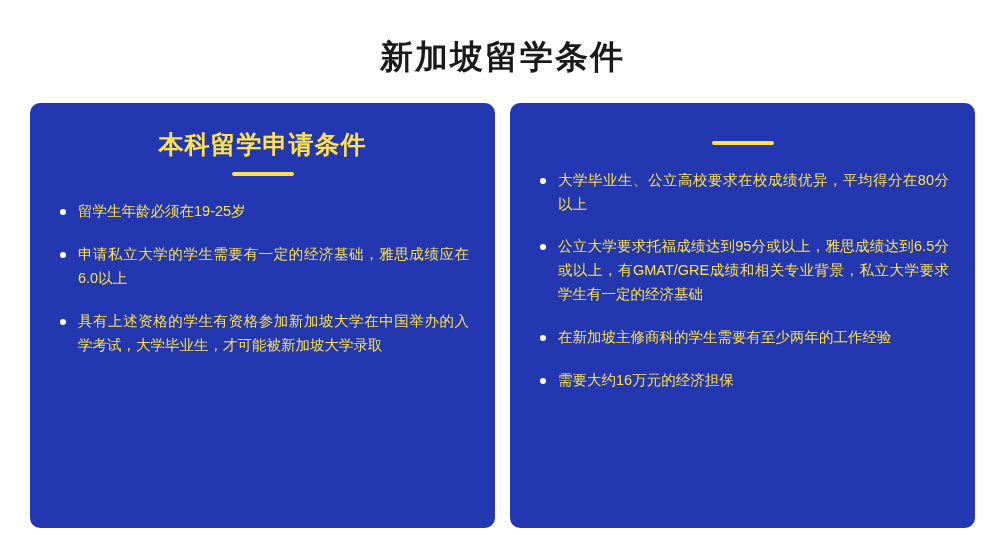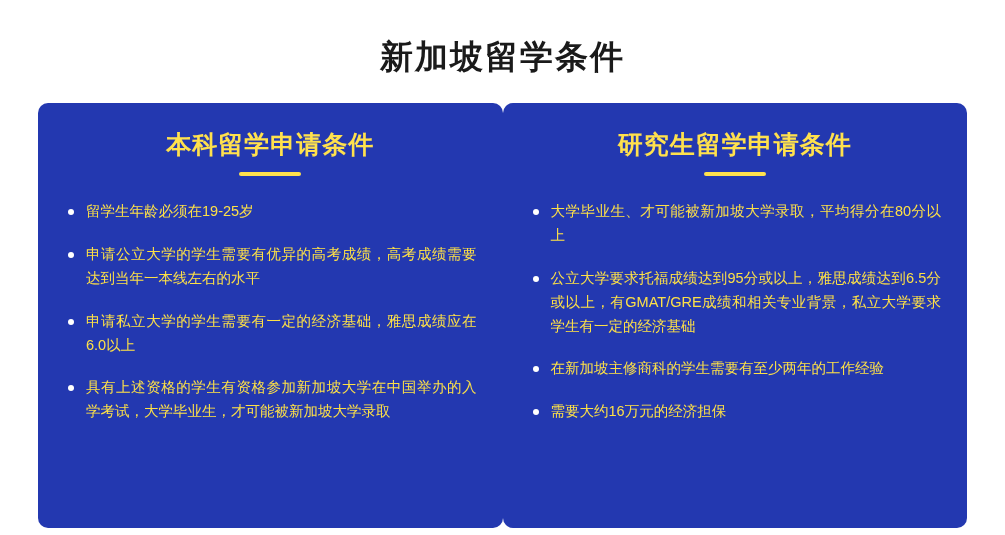--- a/index.html
+++ b/index.html
@@ -25,21 +25,21 @@
     font-size: 33px;
     font-weight: bold;
     color: #1a1a1a;
     letter-spacing: 2px;
     padding-top: 28px;
     line-height: 1.2;
   }
   .cards {
     display: flex;
     justify-content: space-between;
-    padding: 0 38px;
+    padding: 0 30px;
     margin-top: 26px;
     box-sizing: border-box;
   }
   .card {
     width: 465px;
     background: #2338b0;
     border-radius: 10px;
     box-sizing: border-box;
     padding: 26px 26px 30px 26px;
     min-height: 425px;
@@ -94,31 +94,29 @@
 
   <div class="page-title">新加坡留学条件</div>
 
   <div class="cards">
 
     <div class="card">
       <div class="card-title">本科留学申请条件</div>
       <div class="title-rule"></div>
       <ul class="bullets">
         <li>留学生年龄必须在19-25岁</li>
-        <li>申请公立大学的学生需要有优异的高考成绩，高考成绩需要达到当年一本线左右的水平</li>
         <li>申请私立大学的学生需要有一定的经济基础，雅思成绩应在6.0以上</li>
         <li>具有上述资格的学生有资格参加新加坡大学在中国举办的入学考试，大学毕业生，才可能被新加坡大学录取</li>
       </ul>
     </div>
 
     <div class="card">
-      <div class="card-title">研究生留学申请条件</div>
       <div class="title-rule"></div>
       <ul class="bullets">
-        <li>大学毕业生、才可能被新加坡大学录取，平均得分在80分以上</li>
+        <li>大学毕业生、公立高校要求在校成绩优异，平均得分在80分以上</li>
         <li>公立大学要求托福成绩达到95分或以上，雅思成绩达到6.5分或以上，有GMAT/GRE成绩和相关专业背景，私立大学要求学生有一定的经济基础</li>
         <li>在新加坡主修商科的学生需要有至少两年的工作经验</li>
         <li>需要大约16万元的经济担保</li>
       </ul>
     </div>
 
   </div>
 </div>
 
 </body></html>

